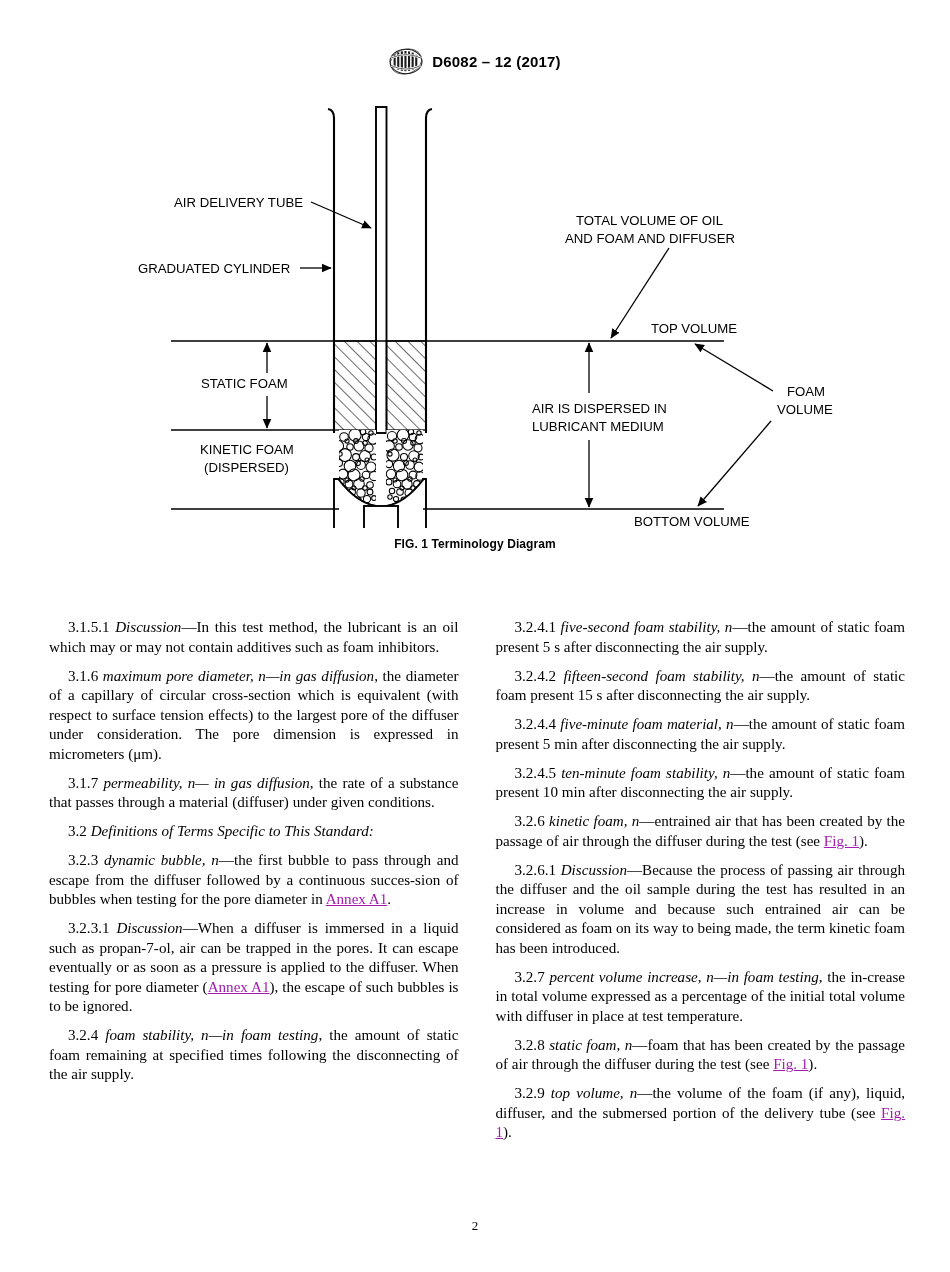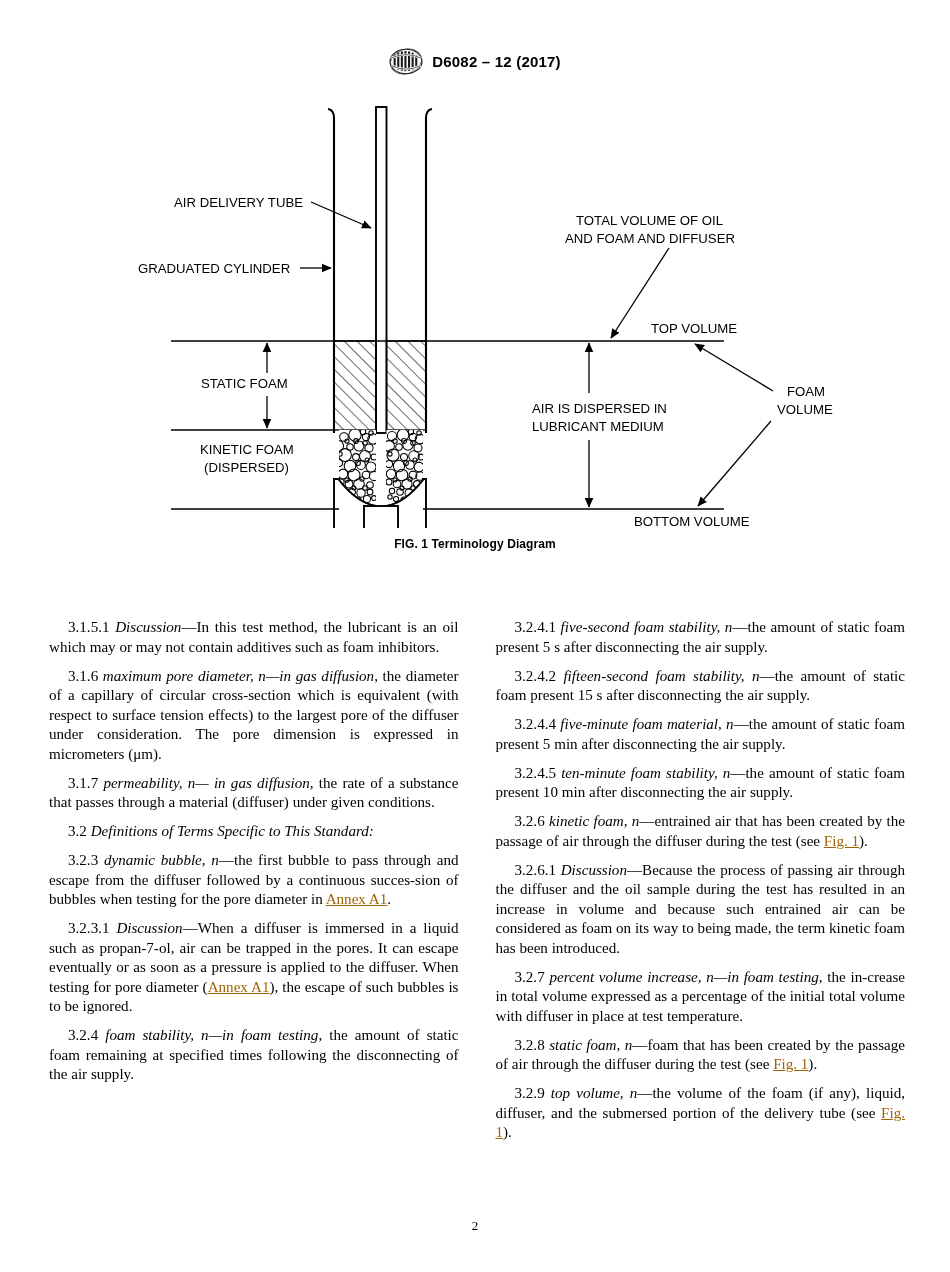--- a/index.html
+++ b/index.html
@@ -84,21 +84,21 @@
   p.para + p.para {
     margin-top: 9.5px;
   }
   p.tight + p.tight {
     margin-top: 0;
   }
   i, .it {
     font-style: italic;
   }
   .lnk {
-    color: #a16207;
+    color: #a21caf;
     font-family: Liberation Serif, serif;
   }
 
   
   .page-number {
     position: absolute;
     top: 1218px;
     left: 0;
     width: 950px;
     text-align: center;

